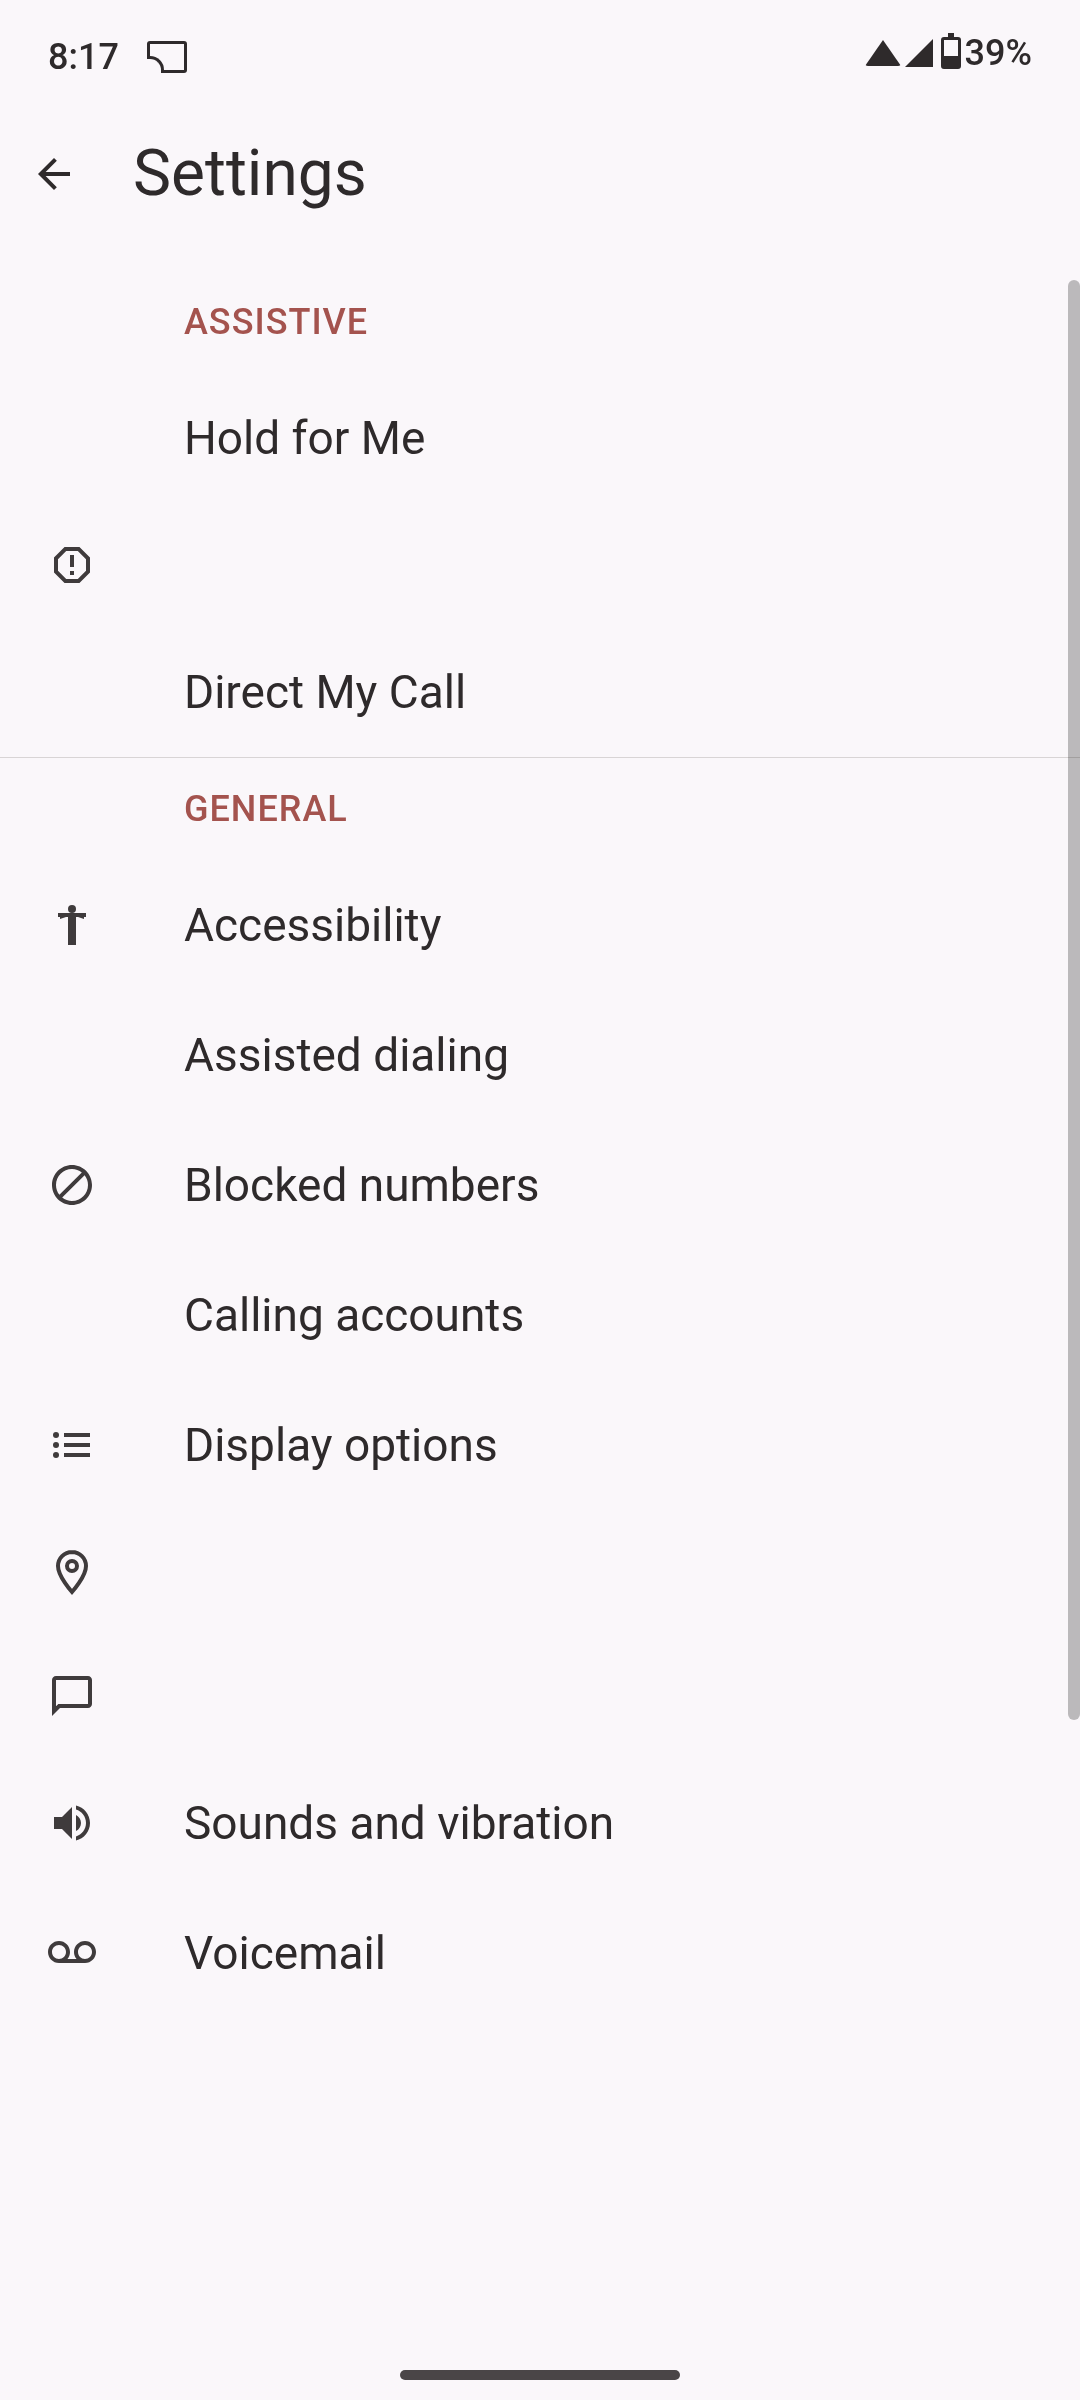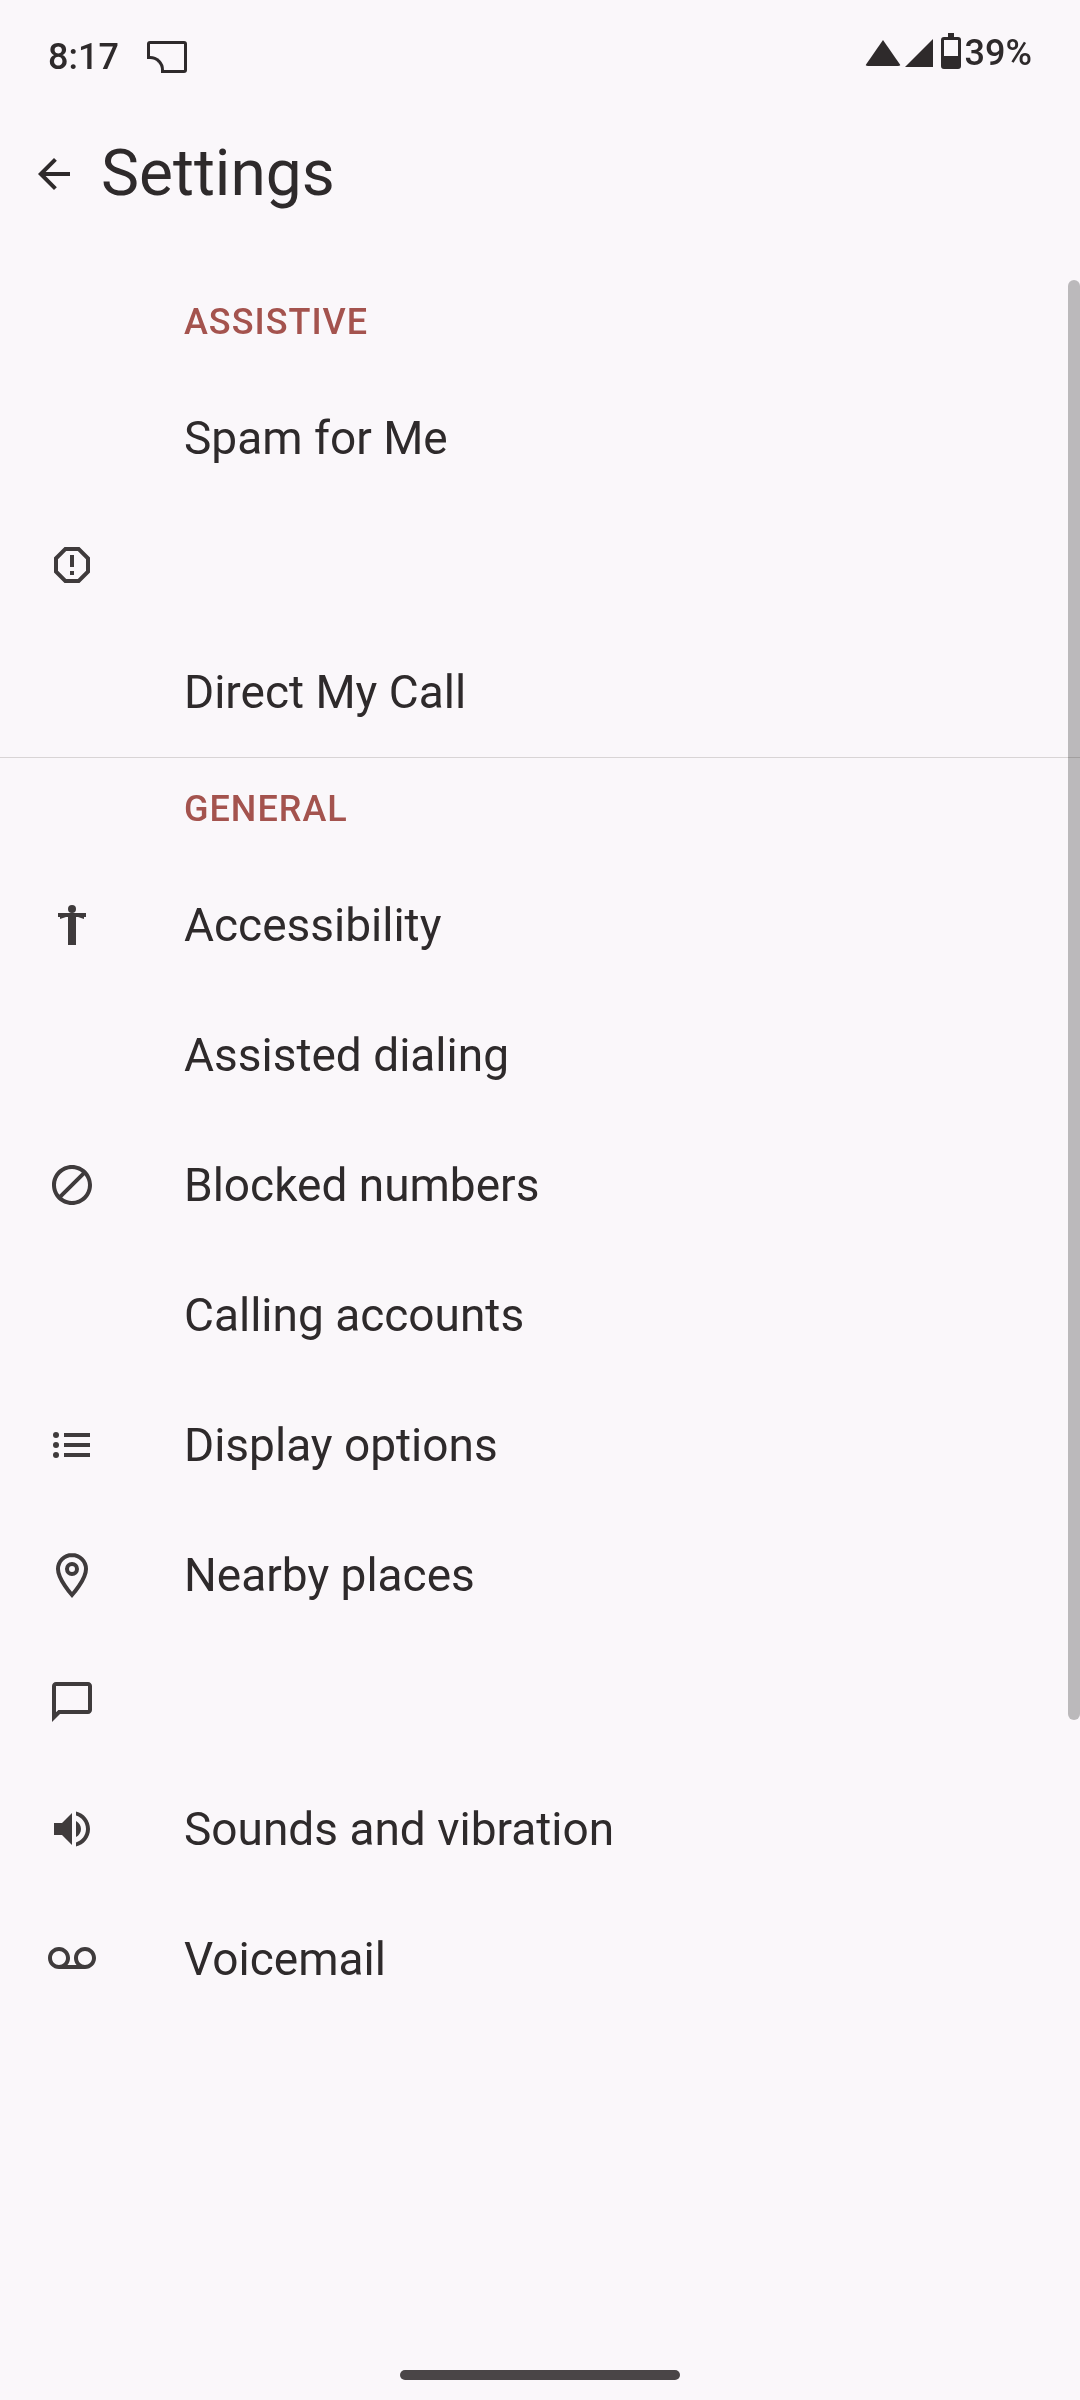--- a/index.html
+++ b/index.html
@@ -91,21 +91,21 @@
       bottom: 0;
       left: 0;
       width: 100%;
       height: 39%;
       background: #2e2a2b;
     }
     .header {
       display: flex;
       align-items: center;
       padding: 30px 30px 60px 30px;
-      gap: 23px;
+      gap: 55px;
     }
     .back-button {
       width: 48px;
       height: 48px;
       display: flex;
       align-items: center;
       justify-content: center;
     }
     .page-title {
       font-size: 64px;
@@ -194,21 +194,21 @@
     <svg viewBox="0 0 24 24">
       <path d="M20 11H7.83l5.59-5.59L12 4l-8 8 8 8 1.41-1.41L7.83 13H20v-2z" fill="#2e2a2b"></path>
     </svg>
   </div>
   <div class="page-title">Settings</div>
 </div>
 
 <div class="section-header">ASSISTIVE</div>
 
 <div class="list-item no-icon">
-  <span class="item-label">Spam for Me</span>
+  <span class="item-label">Hold for Me</span>
 </div>
 
 <div class="list-item">
   <div class="item-icon">
     <svg viewBox="0 0 24 24">
       <path d="M15.73 3H8.27L3 8.27v7.46L8.27 21h7.46L21 15.73V8.27L15.73 3zM19 14.9L14.9 19H9.1L5 14.9V9.1L9.1 5h5.8L19 9.1v5.8z M11 7h2v6h-2z M11 15h2v2h-2z" fill="#3f3b3c"></path>
     </svg>
   </div>
 </div>
 
@@ -264,21 +264,20 @@
   </div>
   <span class="item-label">Display options</span>
 </div>
 
 <div class="list-item">
   <div class="item-icon">
     <svg viewBox="0 0 24 24">
       <path d="M12 2C8.13 2 5 5.13 5 9c0 5.25 7 13 7 13s7-7.75 7-13c0-3.87-3.13-7-7-7zm0 9.5c-1.38 0-2.5-1.12-2.5-2.5s1.12-2.5 2.5-2.5 2.5 1.12 2.5 2.5-1.12 2.5-2.5 2.5z" fill="none" stroke="#3f3b3c" stroke-width="2"></path>
     </svg>
   </div>
-  <span class="item-label">Nearby places</span>
 </div>
 
 <div class="list-item">
   <div class="item-icon">
     <svg viewBox="0 0 24 24">
       <path d="M4 4h16v12H5.17L4 17.17V4m0-2c-1.1 0-2 .9-2 2v18l4-4h14c1.1 0 2-.9 2-2V4c0-1.1-.9-2-2-2H4z" fill="#3f3b3c"></path>
     </svg>
   </div>
 </div>
 

